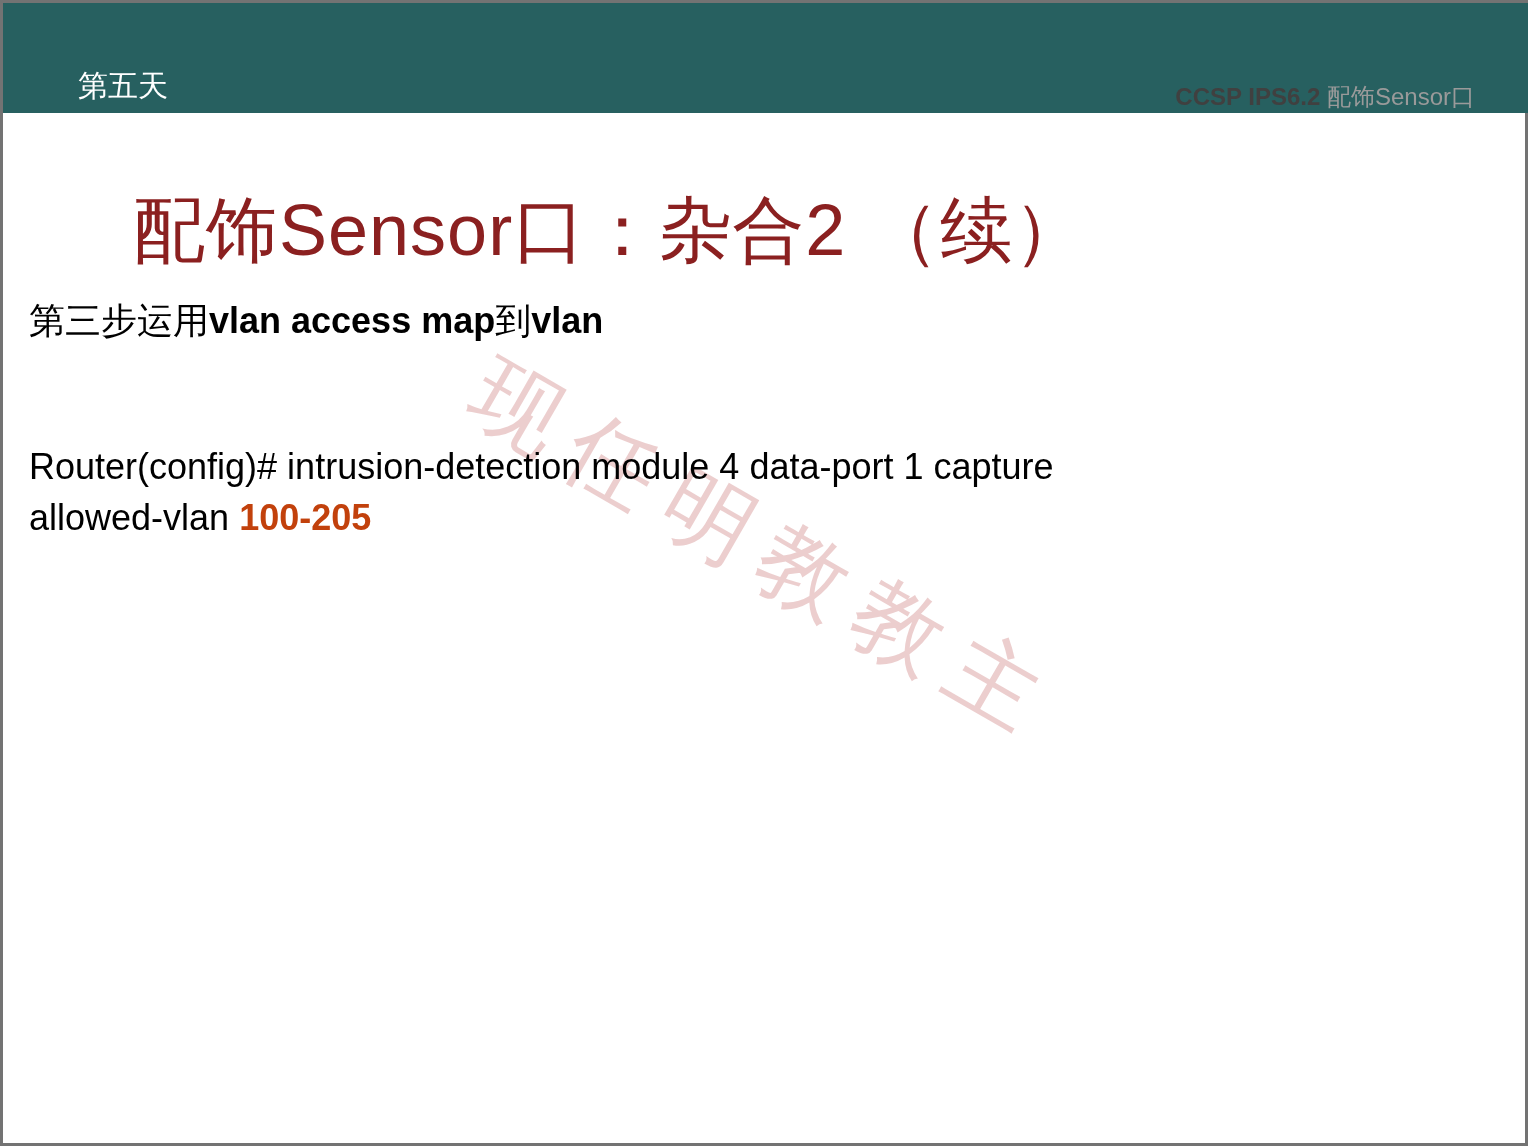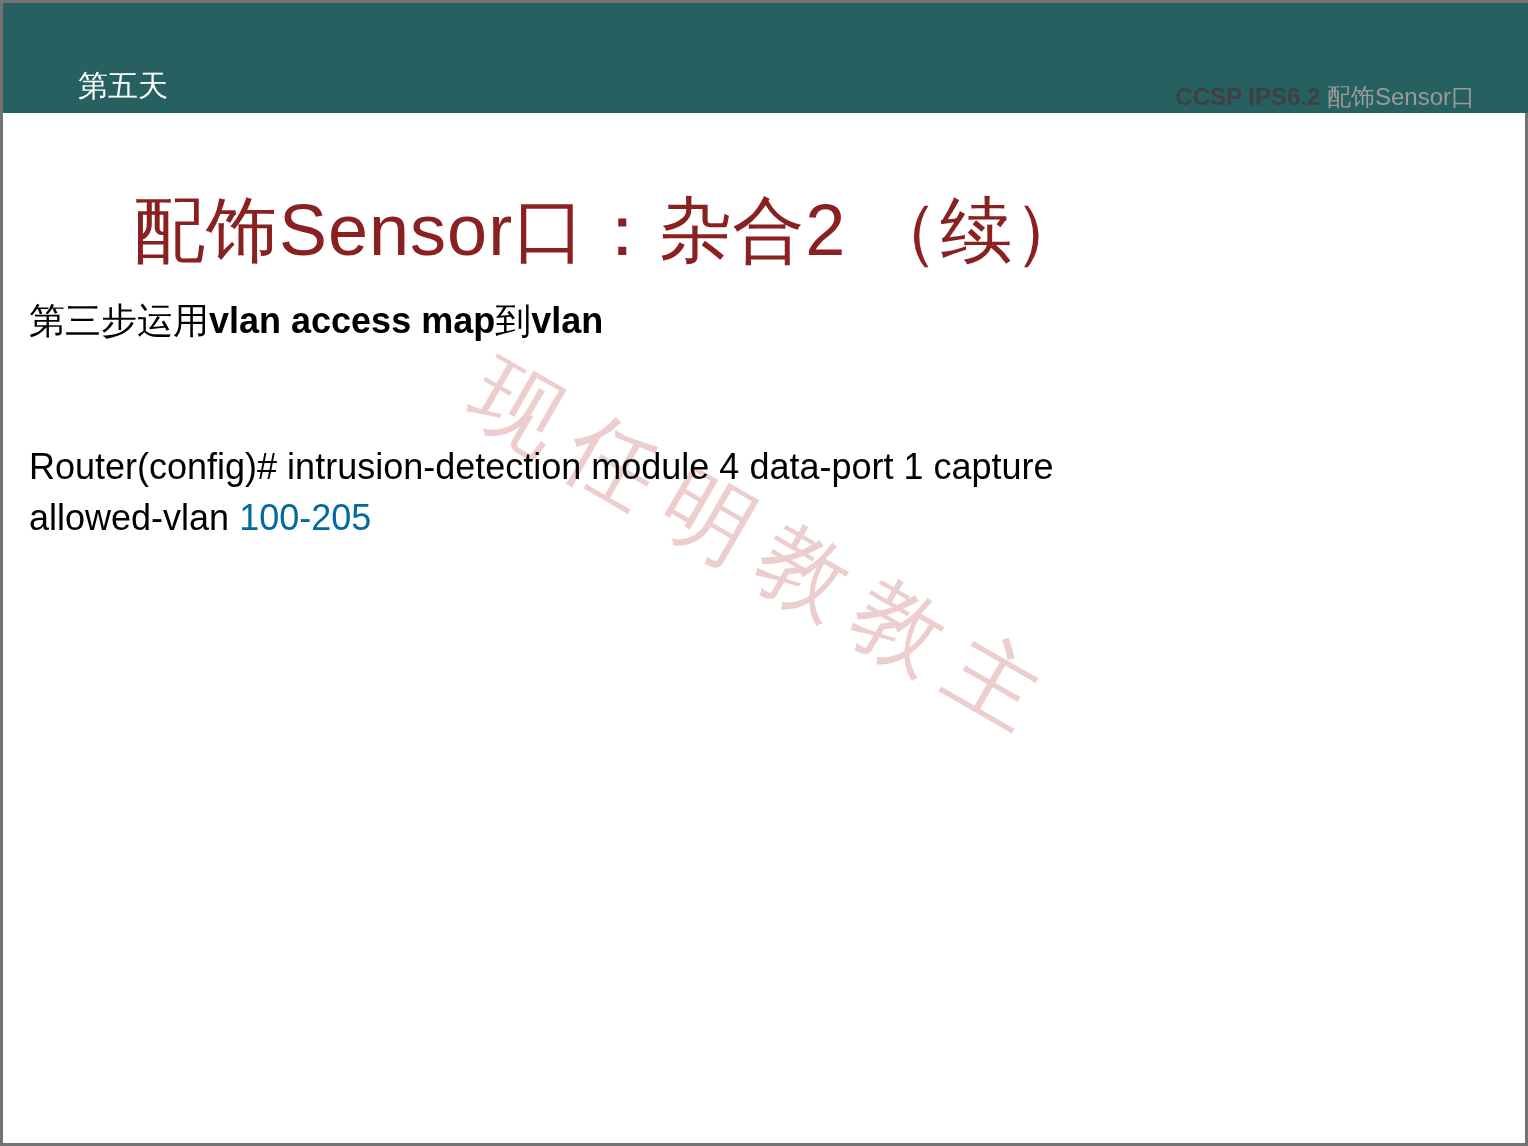--- a/index.html
+++ b/index.html
@@ -93,22 +93,22 @@
     .step-heading .bold {
       font-weight: bold;
     }
     .code-line {
       font-size: 36px;
       color: #000;
       line-height: 1.3;
       margin-bottom: 4px;
     }
     .highlight-purple {
-      color: #0369a1;
-      font-weight: normal;
+      color: #c2410c;
+      font-weight: bold;
     }
     .spacer {
       height: 95px;
     }
     .watermark {
       position: absolute;
       left: 50%;
       top: 48%;
       transform: translate(-50%, -50%) rotate(30deg);
       font-size: 90px;

